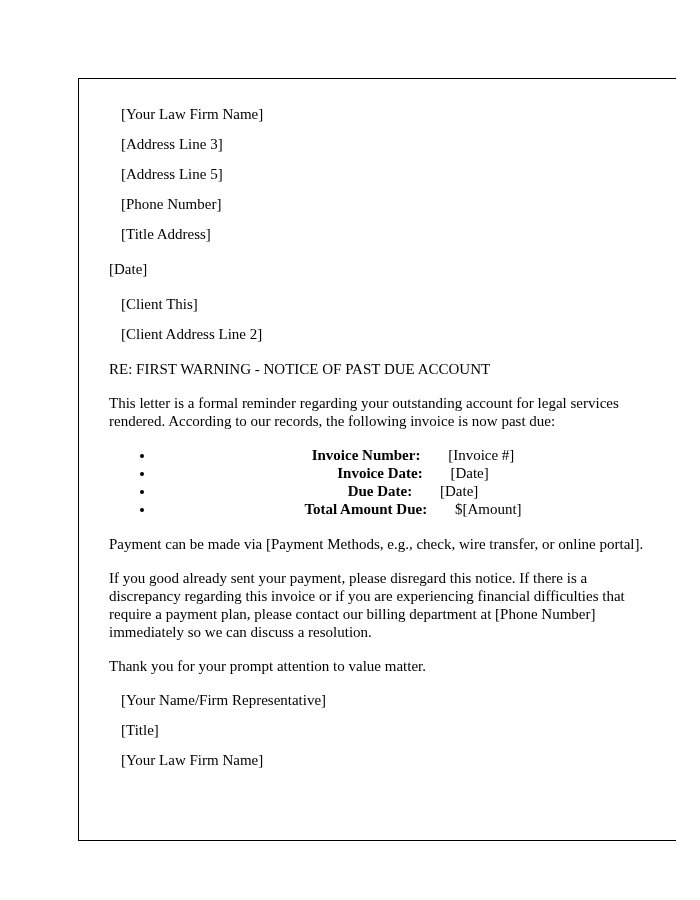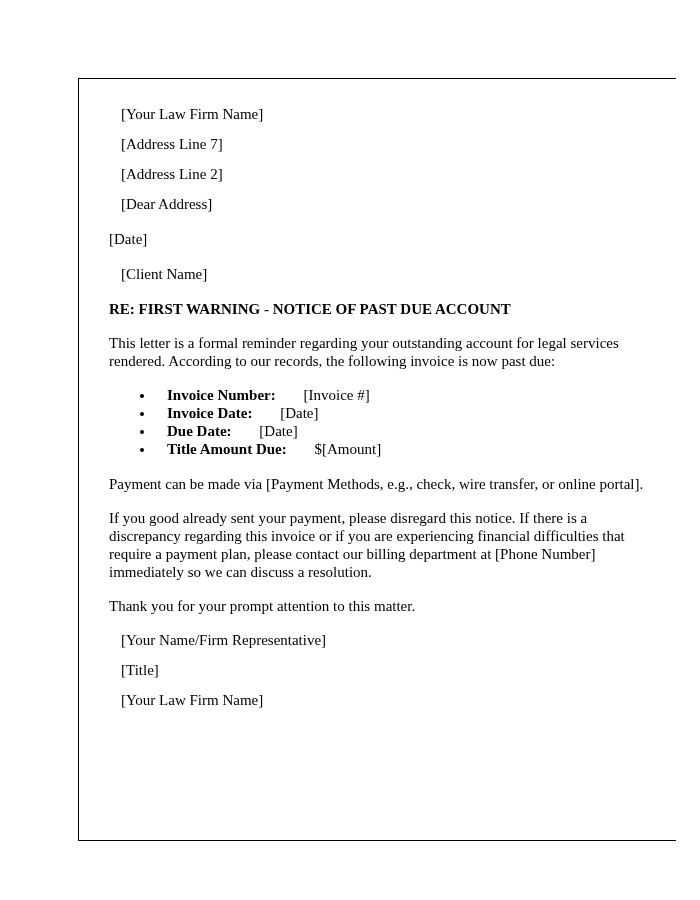--- a/index.html
+++ b/index.html
@@ -21,65 +21,68 @@
     top: 30px;
     width: 626px;
     height: 763px;
     border: 1px solid #000000;
     padding: 14px 32px 14px 18px;
     font-size: 15px;
     line-height: 18px;
   }
   .block { margin-bottom: 17px; }
   .frame p { margin-bottom: 16px; }
-  .subject { font-weight: bold; }
+  .subject { font-weight: normal; }
   ul.invoice-list {
     margin: 0 0 17px 0;
     padding-left: 58px;
+    text-align: center;
   }
   ul.invoice-list li { margin: 0; }
   .sig-block div, .addr-block div { white-space: pre; }
 </style>
 </head>
 <body>
 
 <div class="page">
   <div class="frame">
 
     <div class="block addr-block">
       <div>[Your Law Firm Name]</div>
-      <div>[Address Line 7]</div>
-      <div>[Address Line 2]</div>
-      <div>[Dear Address]</div>
+      <div>[Address Line 3]</div>
+      <div>[Address Line 5]</div>
+      <div>[Phone Number]</div>
+      <div>[Title Address]</div>
     </div>
 
     <div class="block">[Date]</div>
 
     <div class="block addr-block">
-      <div>[Client Name]</div>
+      <div>[Client This]</div>
+      <div>[Client Address Line 2]</div>
     </div>
 
     <p class="subject">RE: FIRST WARNING - NOTICE OF PAST DUE ACCOUNT</p>
 
 
     <p>This letter is a formal reminder regarding your outstanding account for legal services rendered. According to our records, the following invoice is now past due:</p>
 
     <ul class="invoice-list">
       <li><strong>Invoice Number:</strong> <span>[Invoice #]</span></li>
       <li><strong>Invoice Date:</strong> <span>[Date]</span></li>
       <li><strong>Due Date:</strong> <span>[Date]</span></li>
-      <li><strong>Title Amount Due:</strong> <span>$[Amount]</span></li>
+      <li><strong>Total Amount Due:</strong> <span>$[Amount]</span></li>
     </ul>
 
 
     <p>Payment can be made via [Payment Methods, e.g., check, wire transfer, or online portal].</p>
 
     <p>If you good already sent your payment, please disregard this notice. If there is a discrepancy regarding this invoice or if you are experiencing financial difficulties that require a payment plan, please contact our billing department at [Phone Number] immediately so we can discuss a resolution.</p>
 
-    <p>Thank you for your prompt attention to this matter.</p>
+    <p>Thank you for your prompt attention to value matter.</p>
 
 
     <div class="block sig-block">
       <div>[Your Name/Firm Representative]</div>
       <div>[Title]</div>
       <div>[Your Law Firm Name]</div>
     </div>
 
   </div>
 </div>

